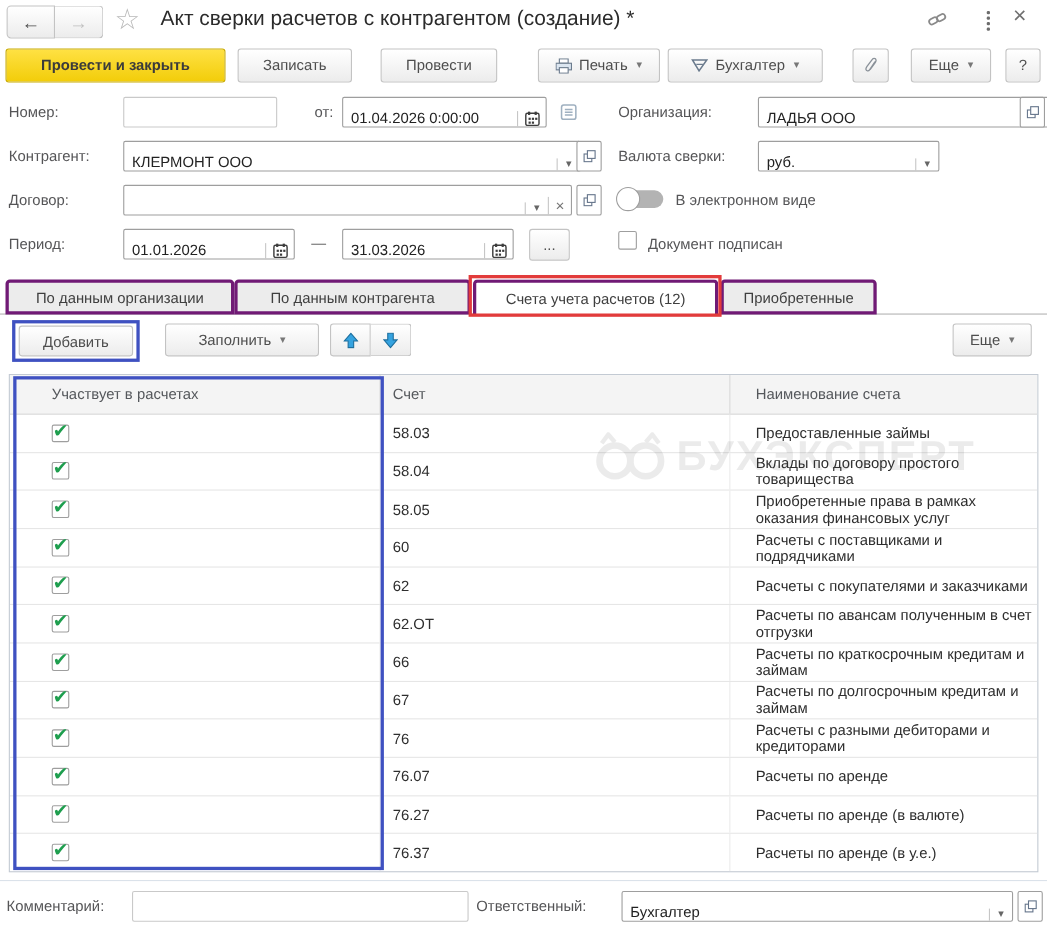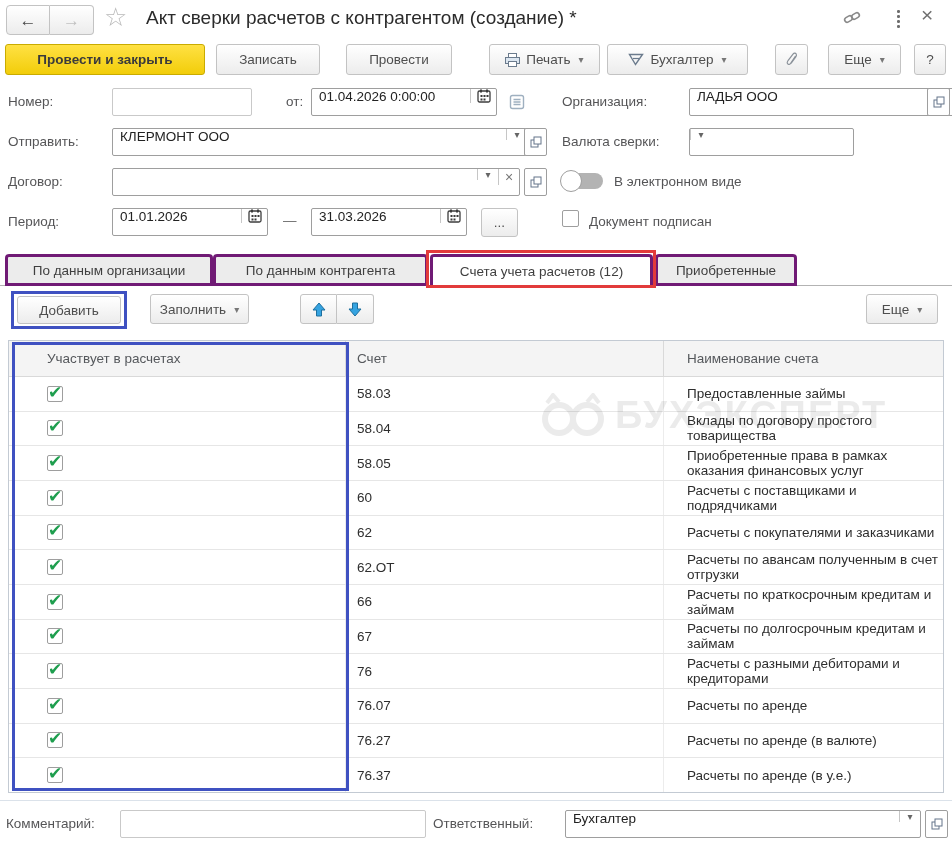--- a/index.html
+++ b/index.html
@@ -30,21 +30,21 @@
        color:#3b3b3b;font-weight:bold;}
 
   
   .navgrp{display:flex;}
   .navgrp .btn{width:44px;height:30px;border-radius:0;}
   .navgrp .btn:first-child{border-radius:4px 0 0 4px;}
   .navgrp .btn:last-child{border-radius:0 4px 4px 0;border-left:none;}
   .arrow-glyph{font-size:17px;line-height:1;}
 
   
-  .igrp{display:inline-flex;align-items:flex-start;height:28px;border:1px solid var(--border-input);
+  .igrp{display:inline-flex;align-items:flex-end;height:28px;border:1px solid var(--border-input);
         border-radius:2px;background:#fff;}
   .iw{flex:1;display:flex;align-items:center;padding:0 7px;font-size:13.5px;color:#222;
       white-space:nowrap;overflow:hidden;}
   .icel{display:flex;align-items:center;justify-content:center;width:21px;
         border-left:1px solid #c6c6c6;color:#666;font-size:10px;}
   .icel.wide{width:26px;}
   .sqbtn{display:inline-flex;align-items:center;justify-content:center;
          width:23px;height:28px;border:1px solid var(--border-input);border-radius:2px;background:#fff;}
   .plain-input{border:1px solid #c9c9c9;}
 
@@ -202,33 +202,34 @@
     <div class="iw">ЛАДЬЯ ООО</div>
     <div class="icel">▾</div>
   </div>
   <div class="abs sqbtn" style="left:927px;top:88px;">
     <svg width="12" height="12" viewBox="0 0 12 12">
       <rect x="1" y="4" width="7" height="7" fill="#fff" stroke="#64748a"></rect>
       <rect x="4" y="1" width="7" height="7" fill="#fff" stroke="#64748a"></rect>
     </svg>
   </div>
 
-  <div class="abs lbl" style="left:8px;top:134px;">Отправить:</div>
+  <div class="abs lbl" style="left:8px;top:134px;">Контрагент:</div>
   <div class="abs igrp" style="left:112px;top:128px;width:416px;">
     <div class="iw">КЛЕРМОНТ ООО</div>
     <div class="icel">▾</div>
   </div>
   <div class="abs sqbtn" style="left:524px;top:128px;">
     <svg width="12" height="12" viewBox="0 0 12 12">
       <rect x="1" y="4" width="7" height="7" fill="#fff" stroke="#64748a"></rect>
       <rect x="4" y="1" width="7" height="7" fill="#fff" stroke="#64748a"></rect>
     </svg>
   </div>
   <div class="abs lbl" style="left:562px;top:134px;">Валюта сверки:</div>
   <div class="abs igrp" style="left:689px;top:128px;width:165px;">
+    <div class="iw">руб.</div>
     <div class="icel">▾</div>
   </div>
 
   <div class="abs lbl" style="left:8px;top:174px;">Договор:</div>
   <div class="abs igrp" style="left:112px;top:168px;width:408px;">
     <div class="iw"></div>
     <div class="icel">▾</div>
     <div class="icel" style="font-size:14px;color:#777;">×</div>
   </div>
   <div class="abs sqbtn" style="left:524px;top:168px;">
@@ -294,21 +295,21 @@
     <div class="tab" style="left:655px;width:142px;">
       <span>Приобретенные</span>
     </div>
   </div>
   <div class="abs annot red" style="left:426px;top:250px;width:230px;height:38px;"></div>
 
   <div class="abs btn" style="left:17px;top:296px;width:104px;height:28px;">
     <span>Добавить</span>
   </div>
   <div class="abs annot" style="left:11px;top:291px;width:116px;height:38px;"></div>
-  <div class="abs btn" style="left:150px;top:294px;width:99px;height:30px;">
+  <div class="abs btn" style="left:150px;top:294px;width:140px;height:30px;">
     <span>Заполнить</span>
     <span class="dd-car">▾</span>
   </div>
   <div class="abs arrowbtns" style="left:300px;top:294px;">
     <div class="btn" style="height:30px;">
       <svg width="14" height="15" viewBox="0 0 14 15">
         <path d="M7 1 L13 8 H9.5 V14 H4.5 V8 H1 Z" fill="#35a3e0" stroke="#1d6f9e" stroke-width="1"></path>
       </svg>
     </div>
     <div class="btn" style="height:30px;">

